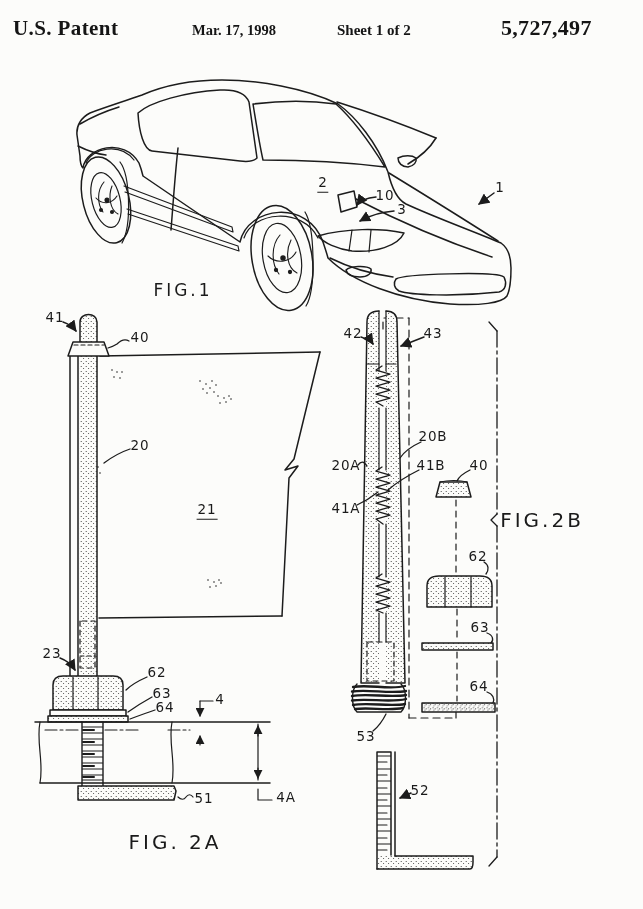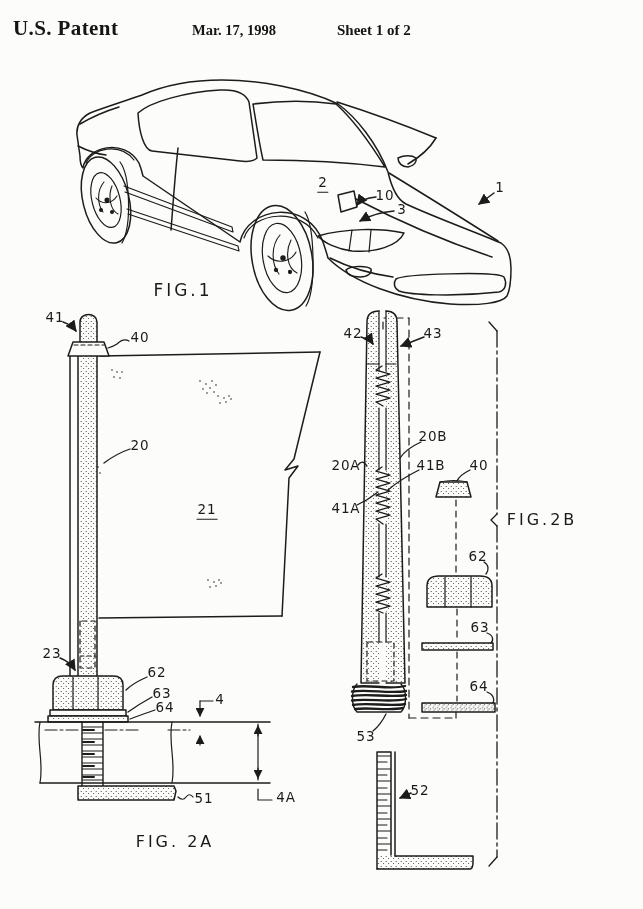--- a/index.html
+++ b/index.html
@@ -18,31 +18,32 @@
     font-family:"DejaVu Sans", sans-serif;font-size:13.5px;line-height:1;
     letter-spacing:.8px;color:#1a1a1a;white-space:nowrap;padding:0 1px;
   }
   .ref.u{border-bottom:1.5px solid #1a1a1a;padding-bottom:2px;}
   .cap{
     position:absolute;transform:translate(-50%,-50%);
     font-family:"DejaVu Sans", sans-serif;line-height:1;color:#1a1a1a;
     letter-spacing:3px;white-space:nowrap;text-align:center;
   }
   .cap1{font-size:17px;}
-  .cap2{font-size:16px;}
+  .cap2{font-size:20px;}
   svg.draw{position:absolute;left:0;top:0;}
 </style>
 </head>
 <body>
 
 <div class="sheet">
 
   <span class="hdr hdr-title">U.S. Patent</span>
   <span class="hdr hdr-date">Mar. 17, 1998</span>
   <span class="hdr hdr-sheet">Sheet 1 of 2</span>
+  <span class="hdr hdr-num">5,727,497</span>
 
   <svg class="draw" width="643" height="909" viewBox="0 0 643 909">
     <defs>
       <pattern id="stip" width="5" height="5" patternUnits="userSpaceOnUse">
         <rect width="5" height="5" fill="#fcfcfa"></rect>
         <circle cx="1.2" cy="1.5" r="0.55" fill="#2e2e2e"></circle>
         <circle cx="3.6" cy="3.6" r="0.5" fill="#2e2e2e"></circle>
       </pattern>
       <pattern id="stipD" width="4.5" height="4.5" patternUnits="userSpaceOnUse">
         <rect width="4.5" height="4.5" fill="#fcfcfa"></rect>

